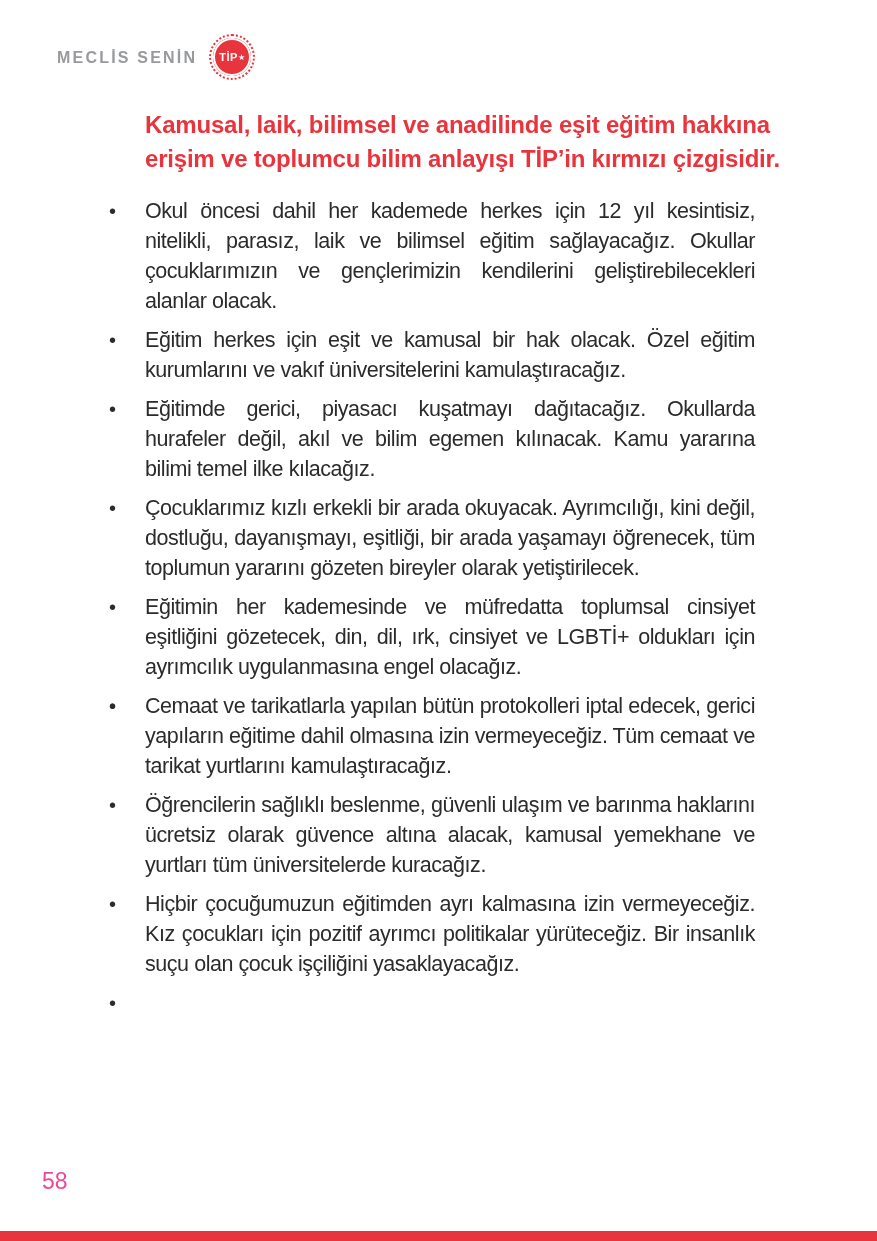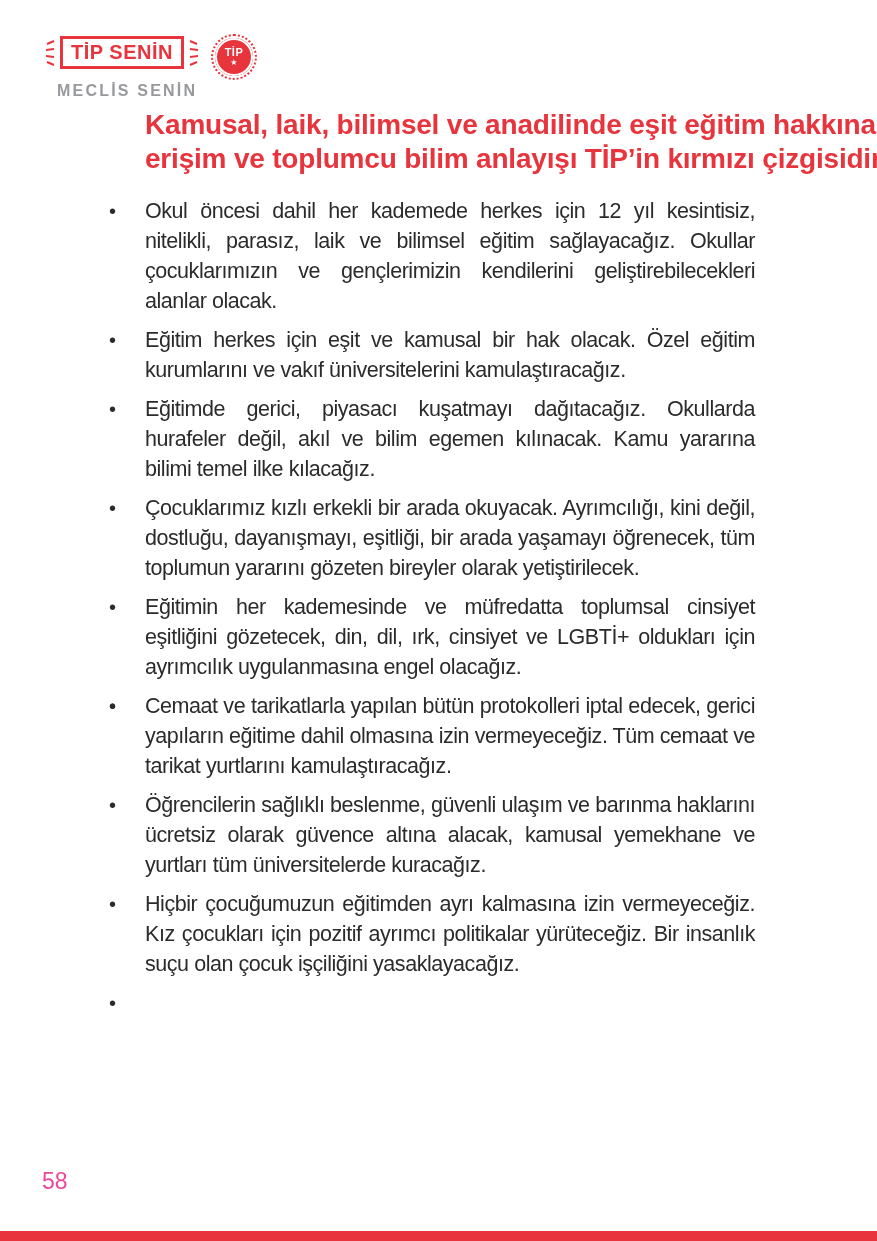--- a/index.html
+++ b/index.html
@@ -39,37 +39,37 @@
     padding-left:12px;
     white-space:nowrap;
   }
   .emblem {
     position:relative;
     width:38px; height:38px;
     margin-left:6px; margin-top:2px;
     background:#e8343c;
     border-radius:50%;
     box-shadow: inset 0 0 0 2px #ffffff, inset 0 0 0 4px #e8343c;
-    display:flex; flex-direction:column; align-items:center; justify-content:center;
+    display:flex; align-items:center; justify-content:center;
   }
   .emblem::before {
     content:""; position:absolute; inset:-4px;
     border-radius:50%;
     border:2px dotted #e8343c;
   }
   .emblem-title { color:#ffffff; font-weight:bold; font-size:11px; line-height:1; letter-spacing:0.5px; }
   .emblem-star { color:#ffffff; font-size:8px; line-height:1; margin-top:1px; }
 
   
   .content { padding:108px 122px 0 145px; }
 
   .heading {
     color:#e8343c;
     font-weight:bold;
-    font-size:28px;
+    font-size:24px;
     line-height:34px;
     text-align:left;
     margin:0 0 20px 0;
     letter-spacing:-0.2px;
   }
   .heading-line { white-space:nowrap; }
 
   .bullet-list { margin:0; padding:0; list-style:none; }
   .bullet-row {
     position:relative;
@@ -96,35 +96,20 @@
     background:#e8343c;
   }
 </style>
 </head>
 <body>
 
 <div class="page">
 
   <div class="logo-wrap">
     <div class="logo-text-col">
-      <div class="badge-row">
-        <svg class="burst" width="11" height="28" viewBox="0 0 11 28">
-          <line x1="9" y1="2" x2="2" y2="5" stroke="#e8343c" stroke-width="2"></line>
-          <line x1="9" y1="10" x2="1" y2="11" stroke="#e8343c" stroke-width="2"></line>
-          <line x1="9" y1="18" x2="1" y2="17" stroke="#e8343c" stroke-width="2"></line>
-          <line x1="9" y1="26" x2="2" y2="23" stroke="#e8343c" stroke-width="2"></line>
-        </svg>
-        <div class="badge">TİP SENİN</div>
-        <svg class="burst" width="11" height="28" viewBox="0 0 11 28">
-          <line x1="2" y1="2" x2="9" y2="5" stroke="#e8343c" stroke-width="2"></line>
-          <line x1="2" y1="10" x2="10" y2="11" stroke="#e8343c" stroke-width="2"></line>
-          <line x1="2" y1="18" x2="10" y2="17" stroke="#e8343c" stroke-width="2"></line>
-          <line x1="2" y1="26" x2="9" y2="23" stroke="#e8343c" stroke-width="2"></line>
-        </svg>
-      </div>
       <div class="logo-subtitle">MECLİS SENİN</div>
     </div>
     <div class="emblem">
       <span class="emblem-title">TİP</span>
       <span class="emblem-star">★</span>
     </div>
   </div>
 
   <div class="content">
 

